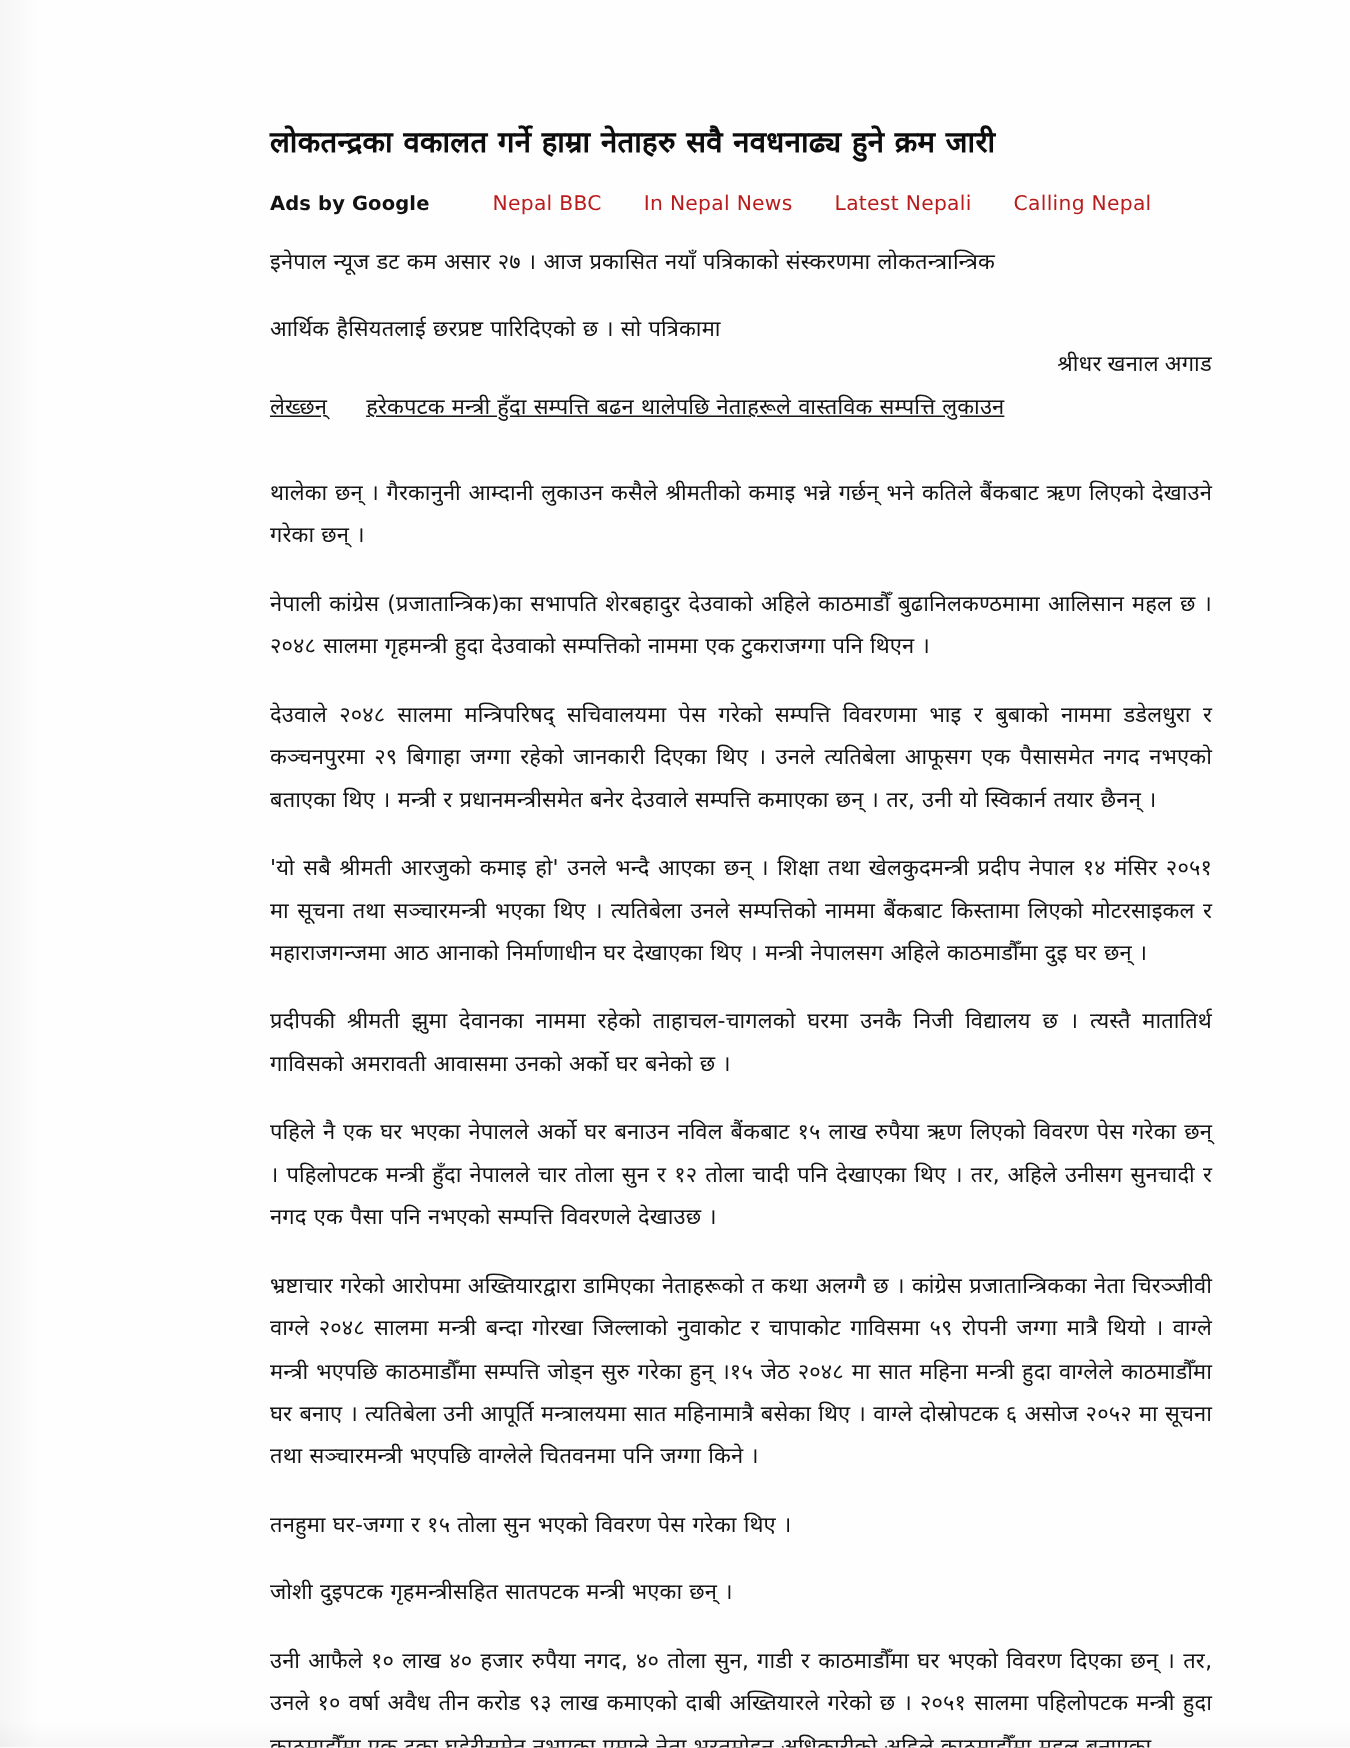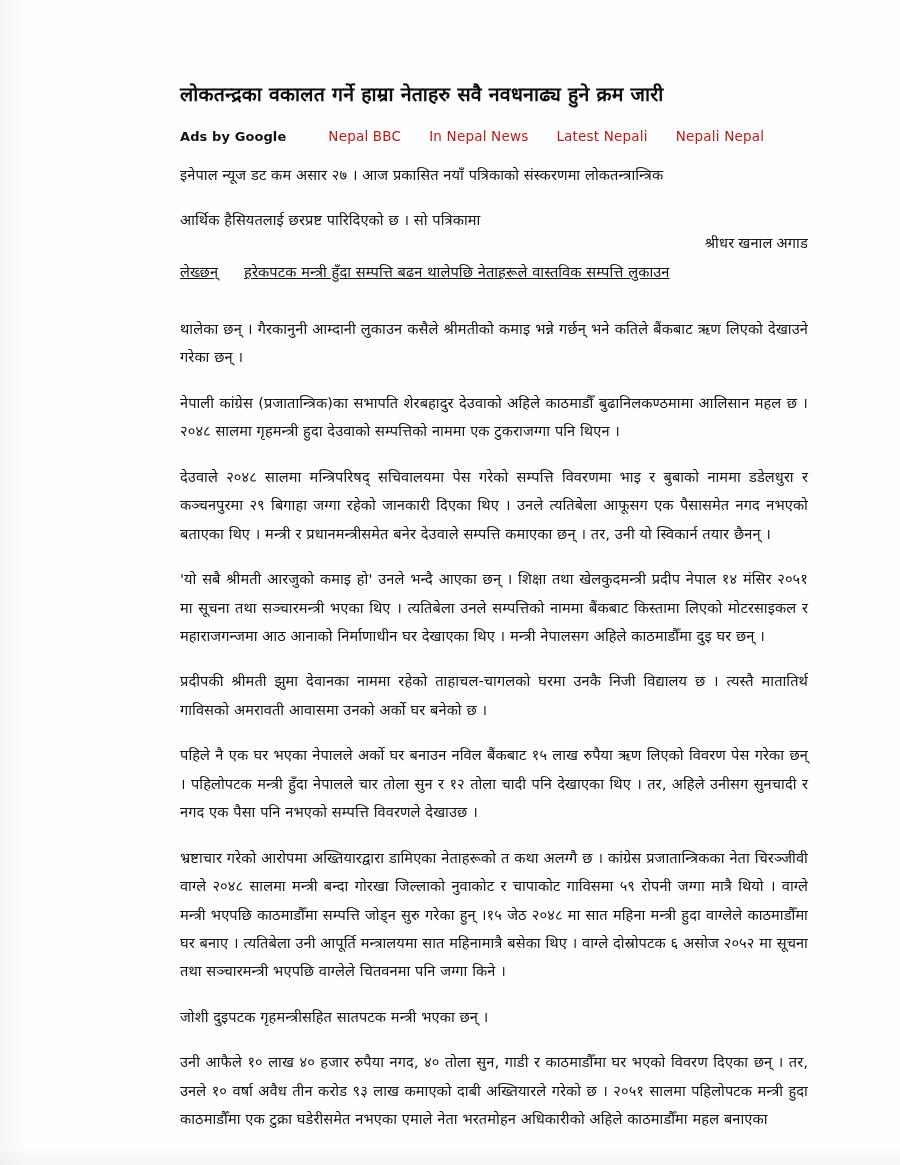--- a/index.html
+++ b/index.html
@@ -118,21 +118,21 @@
 
 <div class="page">
 
   <h1 class="headline">लोकतन्द्रका वकालत गर्ने हाम्रा नेताहरु सवै नवधनाढ्य हुने क्रम जारी</h1>
 
   <div class="ads-bar">
     <span class="ads-label">Ads by Google</span>
     <a class="ads-link" href="#">Nepal BBC</a>
     <a class="ads-link" href="#">In Nepal News</a>
     <a class="ads-link" href="#">Latest Nepali</a>
-    <a class="ads-link" href="#">Nepali Nepal</a>
+    <a class="ads-link" href="#">Calling Nepal</a>
   </div>
 
   <div class="body-text">
 
     <div class="lead-block">
       <div class="para tight">इनेपाल न्यूज डट कम असार २७ । आज प्रकासित नयाँ पत्रिकाको संस्करणमा लोकतन्त्रान्त्रिक</div>
       <div class="para tight">आर्थिक हैसियतलाई छरप्रष्ट पारिदिएको छ । सो पत्रिकामा</div>
       <div class="byline-row">
         <span class="byline">श्रीधर खनाल अगाड</span>
       </div>
@@ -144,20 +144,21 @@
 
     <div class="spacer-sm"></div>
 
     <p class="para">थालेका छन् । गैरकानुनी आम्दानी लुकाउन कसैले श्रीमतीको कमाइ भन्ने गर्छन् भने कतिले बैंकबाट ऋण लिएको देखाउने गरेका छन् ।</p>
     <p class="para">नेपाली कांग्रेस (प्रजातान्त्रिक)का सभापति शेरबहादुर देउवाको अहिले काठमाडौँ बुढानिलकण्ठमामा आलिसान महल छ । २०४८ सालमा गृहमन्त्री हुदा देउवाको सम्पत्तिको नाममा एक टुकराजग्गा पनि थिएन ।</p>
     <p class="para">देउवाले २०४८ सालमा मन्त्रिपरिषद् सचिवालयमा पेस गरेको सम्पत्ति विवरणमा भाइ र बुबाको नाममा डडेलधुरा र कञ्चनपुरमा २९ बिगाहा जग्गा रहेको जानकारी दिएका थिए । उनले त्यतिबेला आफूसग एक पैसासमेत नगद नभएको बताएका थिए । मन्त्री र प्रधानमन्त्रीसमेत बनेर देउवाले सम्पत्ति कमाएका छन् । तर‚ उनी यो स्विकार्न तयार छैनन् ।</p>
     <p class="para">'यो सबै श्रीमती आरजुको कमाइ हो' उनले भन्दै आएका छन् । शिक्षा तथा खेलकुदमन्त्री प्रदीप नेपाल १४ मंसिर २०५१ मा सूचना तथा सञ्चारमन्त्री भएका थिए । त्यतिबेला उनले सम्पत्तिको नाममा बैंकबाट किस्तामा लिएको मोटरसाइकल र महाराजगन्जमा आठ आनाको निर्माणाधीन घर देखाएका थिए । मन्त्री नेपालसग अहिले काठमाडौँमा दुइ घर छन् ।</p>
     <p class="para">प्रदीपकी श्रीमती झुमा देवानका नाममा रहेको ताहाचल-चागलको घरमा उनकै निजी विद्यालय छ । त्यस्तै मातातिर्थ गाविसको अमरावती आवासमा उनको अर्को घर बनेको छ ।</p>
     <p class="para">पहिले नै एक घर भएका नेपालले अर्को घर बनाउन नविल बैंकबाट १५ लाख रुपैया ऋण लिएको विवरण पेस गरेका छन् । पहिलोपटक मन्त्री हुँदा नेपालले चार तोला सुन र १२ तोला चादी पनि देखाएका थिए । तर‚ अहिले उनीसग सुनचादी र नगद एक पैसा पनि नभएको सम्पत्ति विवरणले देखाउछ ।</p>
     <p class="para">भ्रष्टाचार गरेको आरोपमा अख्तियारद्वारा डामिएका नेताहरूको त कथा अलग्गै छ । कांग्रेस प्रजातान्त्रिकका नेता चिरञ्जीवी वाग्ले २०४८ सालमा मन्त्री बन्दा गोरखा जिल्लाको नुवाकोट र चापाकोट गाविसमा ५९ रोपनी जग्गा मात्रै थियो । वाग्ले मन्त्री भएपछि काठमाडौँमा सम्पत्ति जोड्न सुरु गरेका हुन् ।१५ जेठ २०४८ मा सात महिना मन्त्री हुदा वाग्लेले काठमाडौँमा घर बनाए । त्यतिबेला उनी आपूर्ति मन्त्रालयमा सात महिनामात्रै बसेका थिए । वाग्ले दोस्रोपटक ६ असोज २०५२ मा सूचना तथा सञ्चारमन्त्री भएपछि वाग्लेले चितवनमा पनि जग्गा किने ।</p>
+    <p class="para">तनहुमा घर-जग्गा र १५ तोला सुन भएको विवरण पेस गरेका थिए ।</p>
     <p class="para">जोशी दुइपटक गृहमन्त्रीसहित सातपटक मन्त्री भएका छन् ।</p>
     <p class="para">उनी आफैले १० लाख ४० हजार रुपैया नगद‚ ४० तोला सुन‚ गाडी र काठमाडौँमा घर भएको विवरण दिएका छन् । तर‚ उनले १० वर्षा अवैध तीन करोड ९३ लाख कमाएको दाबी अख्तियारले गरेको छ । २०५१ सालमा पहिलोपटक मन्त्री हुदा काठमाडौँमा एक टुक्रा घडेरीसमेत नभएका एमाले नेता भरतमोहन अधिकारीको अहिले काठमाडौँमा महल बनाएका</p>
 
     <div class="spacer-xs"></div>
 
     <p class="para">छन् । अधिकारीले यसबीचमा पुर्ख्यौली सम्पत्तिसमेत बेचेका छैनन् ।</p>
 
   </div>
 
   <div class="scan-edge-left"></div>

